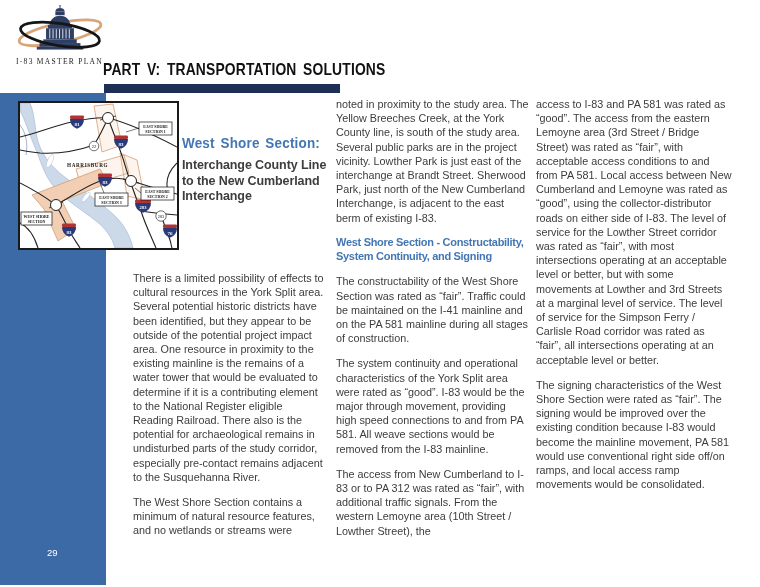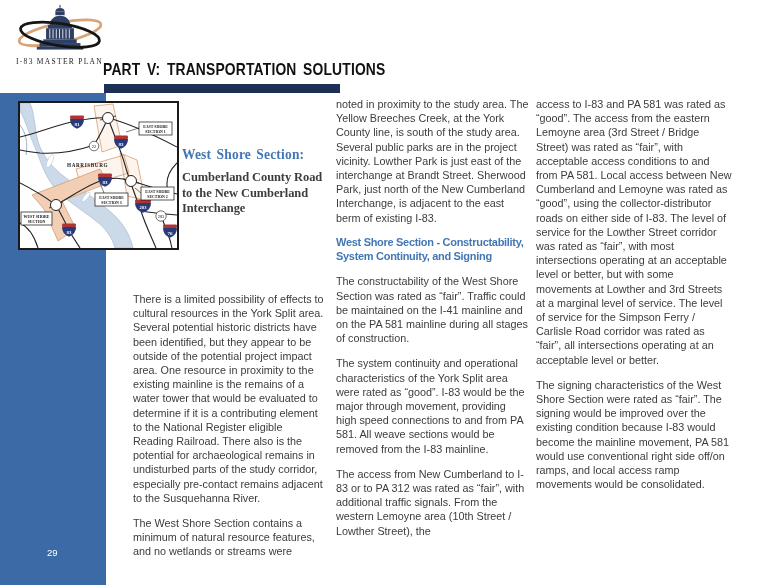--- a/index.html
+++ b/index.html
@@ -23,34 +23,34 @@
     transform:scaleX(0.84); transform-origin:left center;
   }
   .header-bar { position:absolute; left:104px; top:84px; width:236px; height:9px; background:#1e2f55; }
   
   .side-panel { position:absolute; left:0; top:93px; width:106px; height:492px; background:#3c6aa6; }
   .page-num { position:absolute; left:47px; top:547px; color:#ffffff; font-size:9.5px; }
   
   .map { position:absolute; left:18px; top:101px; width:157px; height:145px; background:#fff; border:2px solid #1a1a1a; }
   .map svg { display:block; }
   
-  .intro { position:absolute; left:182px; top:146px; width:152px;font-family:Liberation Serif, serif; }
+  .intro { position:absolute; left:182px; top:134px; width:152px; }
   .intro-heading {
     font-size:15px; font-weight:bold; color:#4377b4; margin:0;
     white-space:nowrap; transform:scaleX(0.9); transform-origin:left center;
     letter-spacing:0.2px; word-spacing:2px;
   }
   .intro-subtitle {
     margin:7px 0 0 0; font-size:12.5px; line-height:15.5px;
     font-weight:bold; color:#3d3d3d; letter-spacing:-0.1px;
   }
   
   .col { position:absolute; font-size:10.8px; line-height:14.2px; color:#3c3c3c; }
   .col p { margin:0 0 11px 0; }
-  .col1 { left:133px; top:271px; width:191px;margin-top:21px; }
+  .col1 { left:133px; top:271px; width:191px; }
   .col2 { left:336px; top:97px;  width:193px; }
   .col3 { left:536px; top:97px;  width:196px; }
   .subhead {
     color:#4377b4; font-weight:bold; font-size:11px; line-height:13.8px;
     letter-spacing:-0.3px; margin:0 0 11px 0;
   }
   
   text { font-family:"Liberation Serif", serif; }
 </style>
 </head>
@@ -204,21 +204,21 @@
           <rect x="1" y="109" width="31" height="13" fill="#fff" stroke="#111" stroke-width="0.7"></rect>
           <text x="16.5" y="114.6" font-size="3.9" font-weight="bold" text-anchor="middle" fill="#111">WEST SHORE</text>
           <text x="16.5" y="119.6" font-size="3.9" font-weight="bold" text-anchor="middle" fill="#111">SECTION</text>
         </g>
       </g>
     </svg>
   </div>
 
   <div class="intro">
     <div class="intro-heading">West Shore Section:</div>
-    <div class="intro-subtitle">Cumberland County Road to the New Cumberland Interchange</div>
+    <div class="intro-subtitle">Interchange County Line to the New Cumberland Interchange</div>
   </div>
 
   <div class="col col1">
     <p>There is a limited possibility of effects to cultural resources in the York Split area.  Several potential historic districts have been identified, but they appear to be outside of the potential project impact area.  One resource in proximity to the existing mainline is the remains of a water tower that would be evaluated to determine if it is a contributing element to the National Register eligible Reading Railroad.  There also is the potential for archaeological remains in undisturbed parts of the study corridor, especially pre-contact remains adjacent to the Susquehanna River.</p>
     <p>The West Shore Section contains a minimum of natural resource features, and no wetlands or streams were</p>
   </div>
 
   <div class="col col2">
     <p>noted in proximity to the study area. The Yellow Breeches Creek, at the York County line, is south of the study area. Several public parks are in the project vicinity.  Lowther Park is just east of the interchange at Brandt Street. Sherwood Park, just north of the New Cumberland Interchange, is adjacent to the east berm of existing I-83.</p>
     <p class="subhead">West Shore Section - Constructability, System Continuity, and Signing</p>

